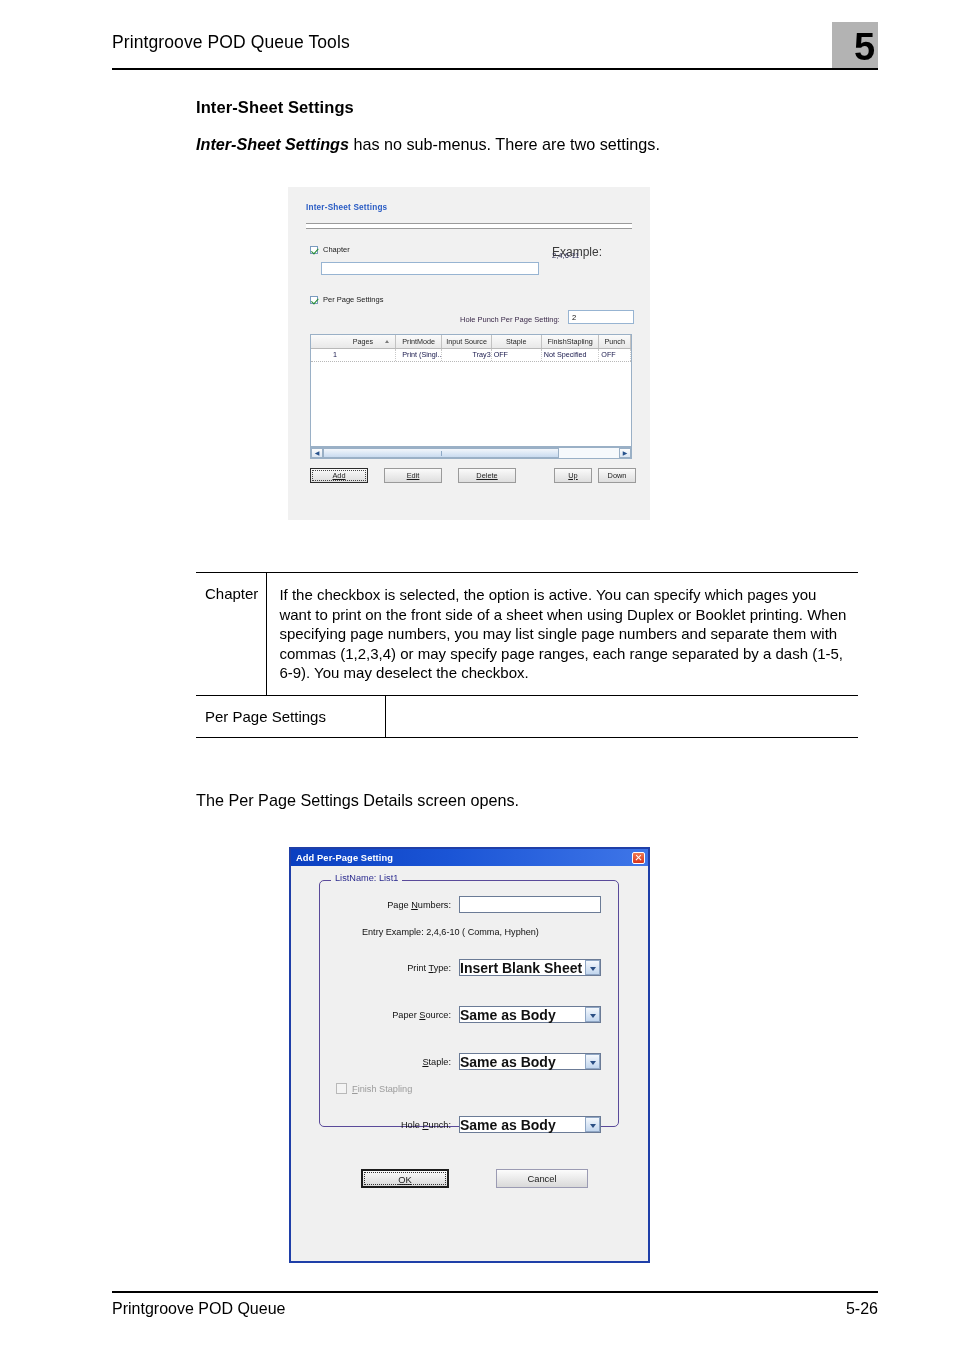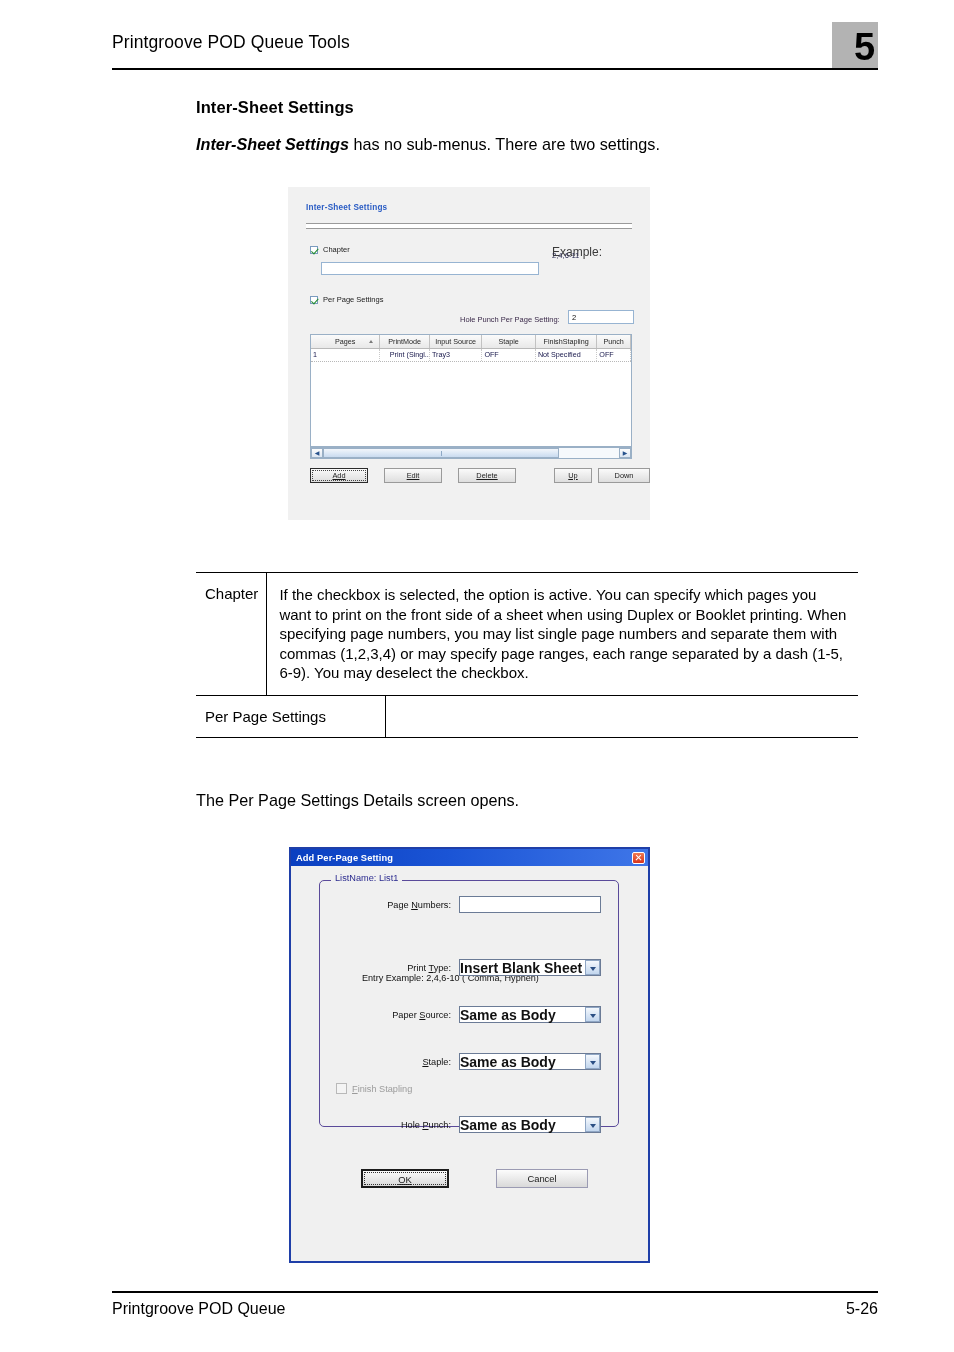--- a/index.html
+++ b/index.html
@@ -228,23 +228,23 @@
   .f1-grid-row .gc {
     font-size: 7.2px;
     color: #16164a;
     line-height: 12px;
     padding-left: 2px;
     border-right: 1px dotted #c9c9c9;
     box-sizing: border-box;
     overflow: hidden;
     white-space: nowrap;
   }
-  .col-pages   { width: 70px; }
+  .col-pages   { width: 70px; margin-left: 20px; }
   .col-print   { width: 50px; text-align: right; }
-  .col-input   { width: 53px; }
+  .col-input   { width: 53px; text-align: right; }
   .col-staple  { width: 54px; }
   .col-finish  { width: 62px; }
   .col-punch   { width: 34px; }
 
   .f1-scroll {
     position: absolute;
     left: 22px;
     top: 260px;
     width: 322px;
     height: 12px;
@@ -472,21 +472,20 @@
     width: 0; height: 0;
     border-left: 3.4px solid transparent;
     border-right: 3.4px solid transparent;
     border-top: 4px solid #2b4f84;
   }
 
   .f2-hint {
     position: absolute;
     font-size: 9.1px;
     color: #111;
-    margin-top: 46px;
   }
 
   .f2-cb-row {
     position: absolute;
     display: flex;
     align-items: center;
     gap: 5px;
   }
   .f2-cb {
     width: 11px;
@@ -617,21 +616,21 @@
   </div>
   <div class="f1-btn" style="left:96px; top:281px; width:58px;">
     <u>Edit</u>
   </div>
   <div class="f1-btn" style="left:170px; top:281px; width:58px;">
     <u>Delete</u>
   </div>
   <div class="f1-btn" style="left:266px; top:281px; width:38px;">
     <u>Up</u>
   </div>
-  <div class="f1-btn" style="left:310px; top:281px; width:52px;">
+  <div class="f1-btn" style="left:310px; top:281px; width:38px;">
     <span>Down</span>
   </div>
 </div>
 
 <div class="desc-table">
   <div class="trow">
     <div class="tc-left">Chapter</div>
     <div class="tc-right">If the checkbox is selected, the option is active. You can specify which pages you want to print on the front side of a sheet when using Duplex or Booklet printing. When specifying page numbers, you may list single page numbers and separate them with commas (1,2,3,4) or may specify page ranges, each range separated by a dash (1-5, 6-9). You may deselect the checkbox.</div>
   </div>
   <div class="trow last">

